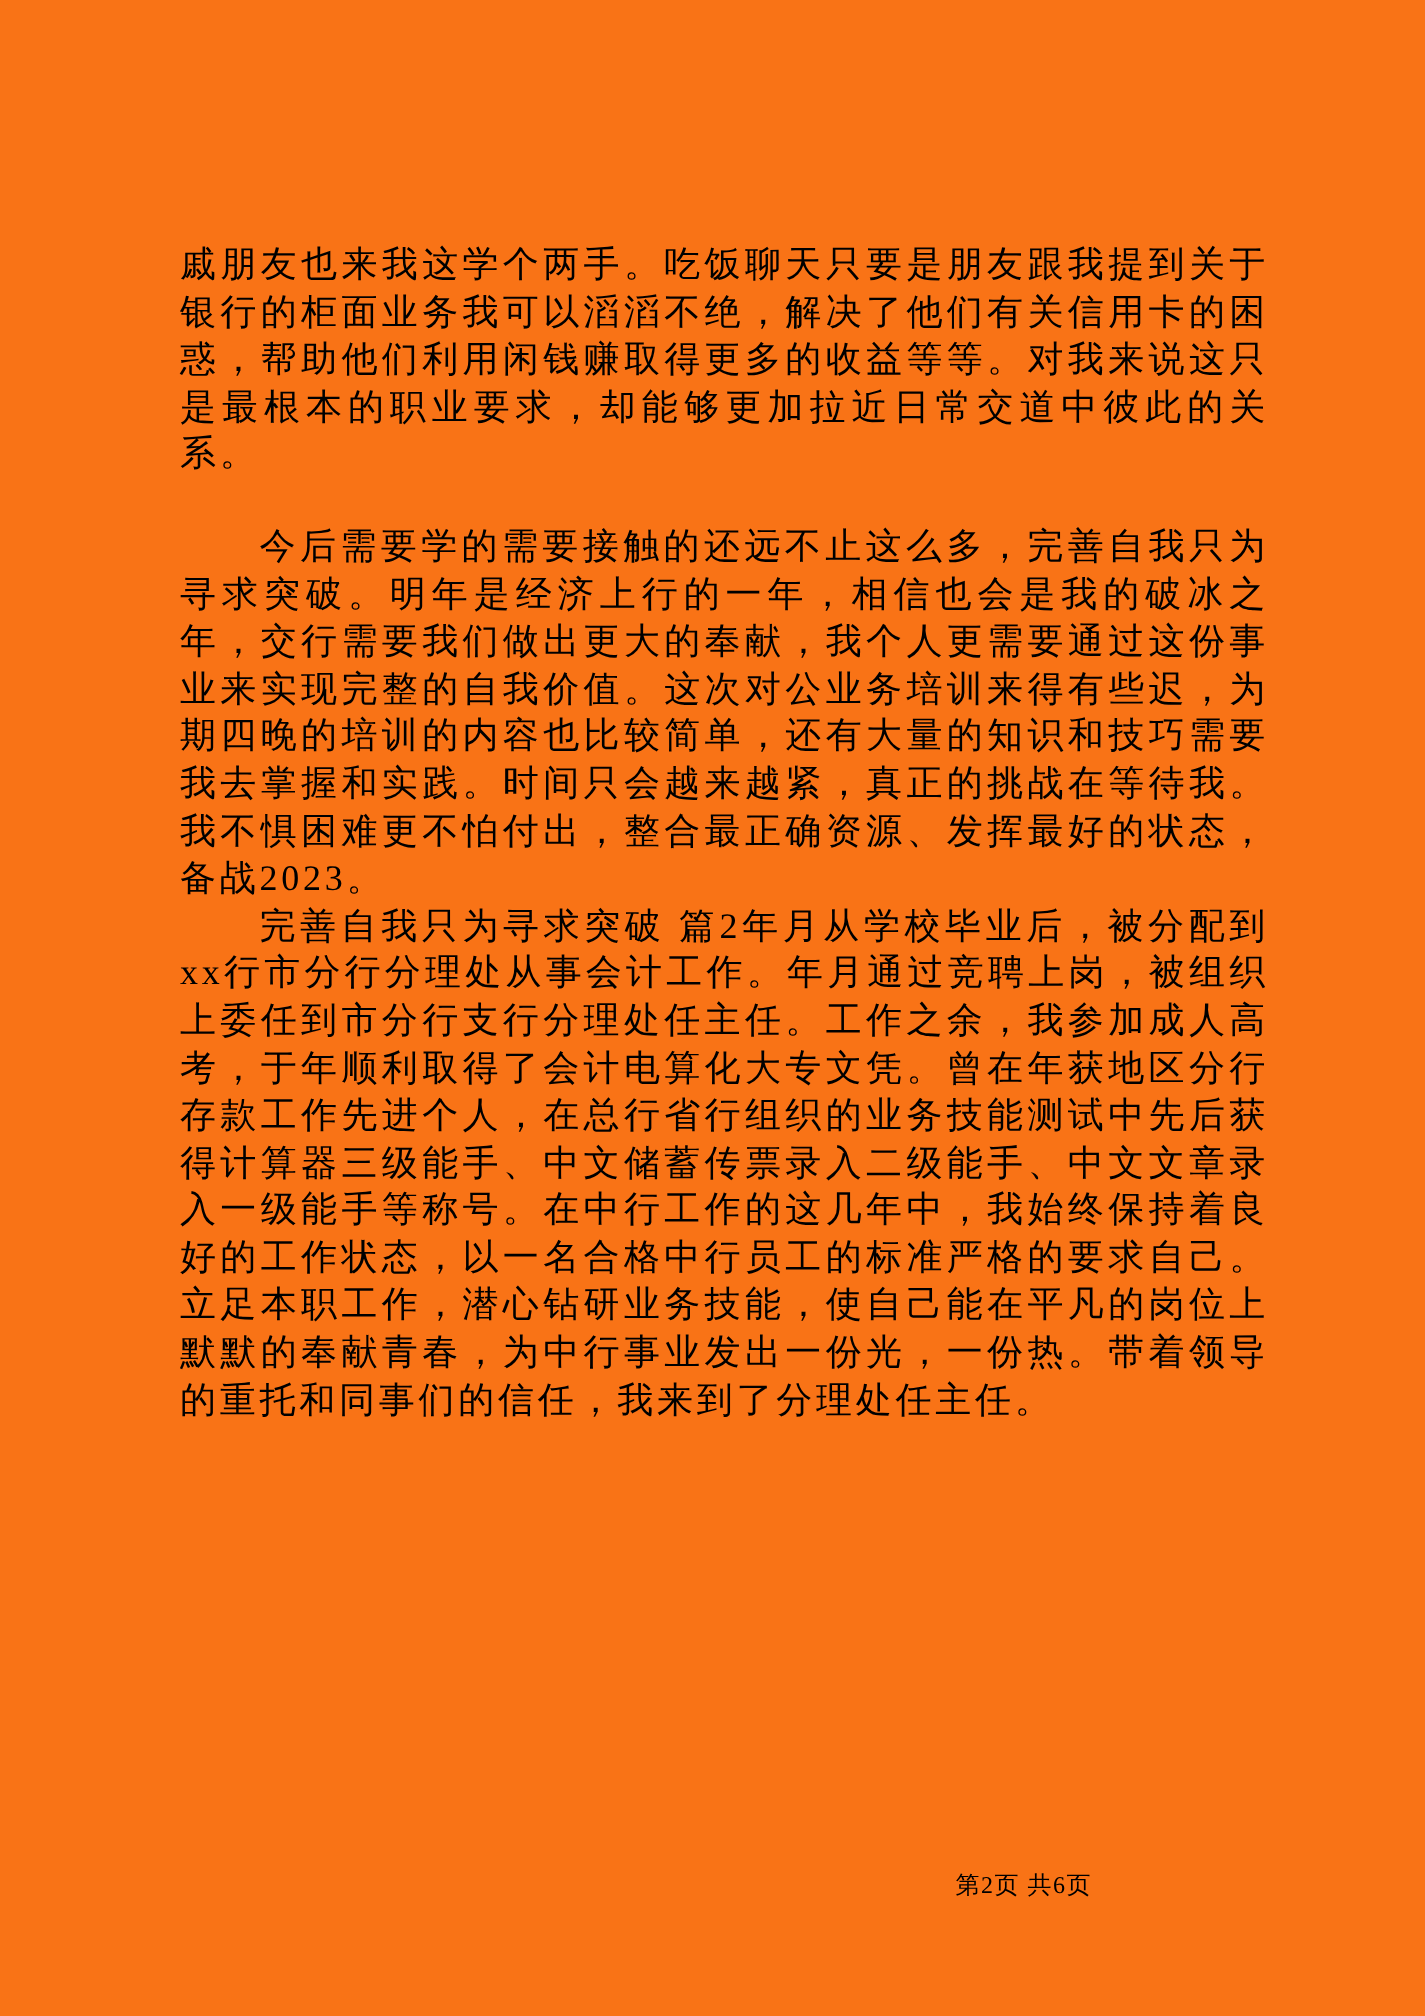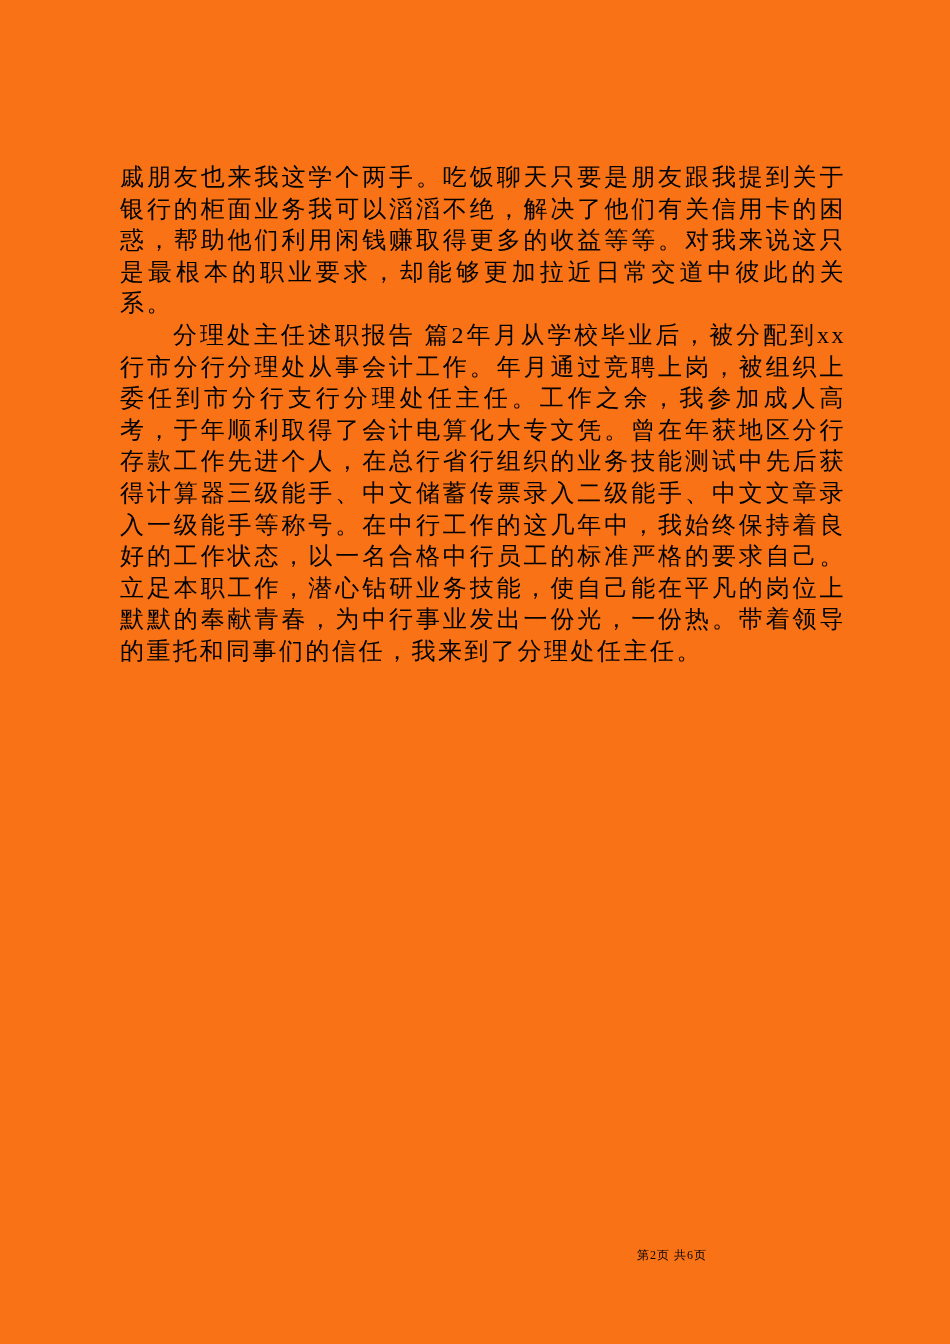--- a/index.html
+++ b/index.html
@@ -27,35 +27,36 @@
   }
   .para { text-indent: 53px; }
   .para.no-indent { text-indent: 0; }
   .para.spaced { margin-top: 30px; }
   .footer {
     position: absolute;
     top: 1247px;
     left: 0;
     width: 100%;
     height: 24px;
-    font-size: 12px;
+    font-size: 16px;
     letter-spacing: 1px;
     color: #000000;
   }
   .footer .page-num {
     position: absolute;
     left: 637px;
     top: 0;
     white-space: nowrap;
   }
 </style>
 </head>
 <body>
 
 <div class="page">
   <div class="content">
     <p class="para no-indent">戚朋友也来我这学个两手。吃饭聊天只要是朋友跟我提到关于银行的柜面业务我可以滔滔不绝，解决了他们有关信用卡的困惑，帮助他们利用闲钱赚取得更多的收益等等。对我来说这只是最根本的职业要求，却能够更加拉近日常交道中彼此的关系。</p>
-    <p class="para">分理处主任述职报告 篇2年月从学校毕业后，被分配到xx行市分行分理处从事会计工作。年月通过竞聘上岗，被组织上委任到市分行支行分理处任主任。工作之余，我参加成人高考，于年顺利取得了会计电算化大专文凭。曾在年获地区分行存款工作先进个人，在总行省行组织的业务技能测试中先后获得计算器三级能手、中文储蓄传票录入二级能手、中文文章录入一级能手等称号。在中行工作的这几年中，我始终保持着良好的工作状态，以一名合格中行员工的标准严格的要求自己。立足本职工作，潜心钻研业务技能，使自己能在平凡的岗位上默默的奉献青春，为中行事业发出一份光，一份热。带着领导的重托和同事们的信任，我来到了分理处任主任。</p>
+    <p class="para spaced">今后需要学的需要接触的还远不止这么多，完善自我只为寻求突破。明年是经济上行的一年，相信也会是我的破冰之年，交行需要我们做出更大的奉献，我个人更需要通过这份事业来实现完整的自我价值。这次对公业务培训来得有些迟，为期四晚的培训的内容也比较简单，还有大量的知识和技巧需要我去掌握和实践。时间只会越来越紧，真正的挑战在等待我。我不惧困难更不怕付出，整合最正确资源、发挥最好的状态，备战2023。</p>
+    <p class="para">完善自我只为寻求突破 篇2年月从学校毕业后，被分配到xx行市分行分理处从事会计工作。年月通过竞聘上岗，被组织上委任到市分行支行分理处任主任。工作之余，我参加成人高考，于年顺利取得了会计电算化大专文凭。曾在年获地区分行存款工作先进个人，在总行省行组织的业务技能测试中先后获得计算器三级能手、中文储蓄传票录入二级能手、中文文章录入一级能手等称号。在中行工作的这几年中，我始终保持着良好的工作状态，以一名合格中行员工的标准严格的要求自己。立足本职工作，潜心钻研业务技能，使自己能在平凡的岗位上默默的奉献青春，为中行事业发出一份光，一份热。带着领导的重托和同事们的信任，我来到了分理处任主任。</p>
   </div>
   <div class="footer">
     <span class="page-num">第2页 共6页</span>
   </div>
 </div>
 
 </body></html>

